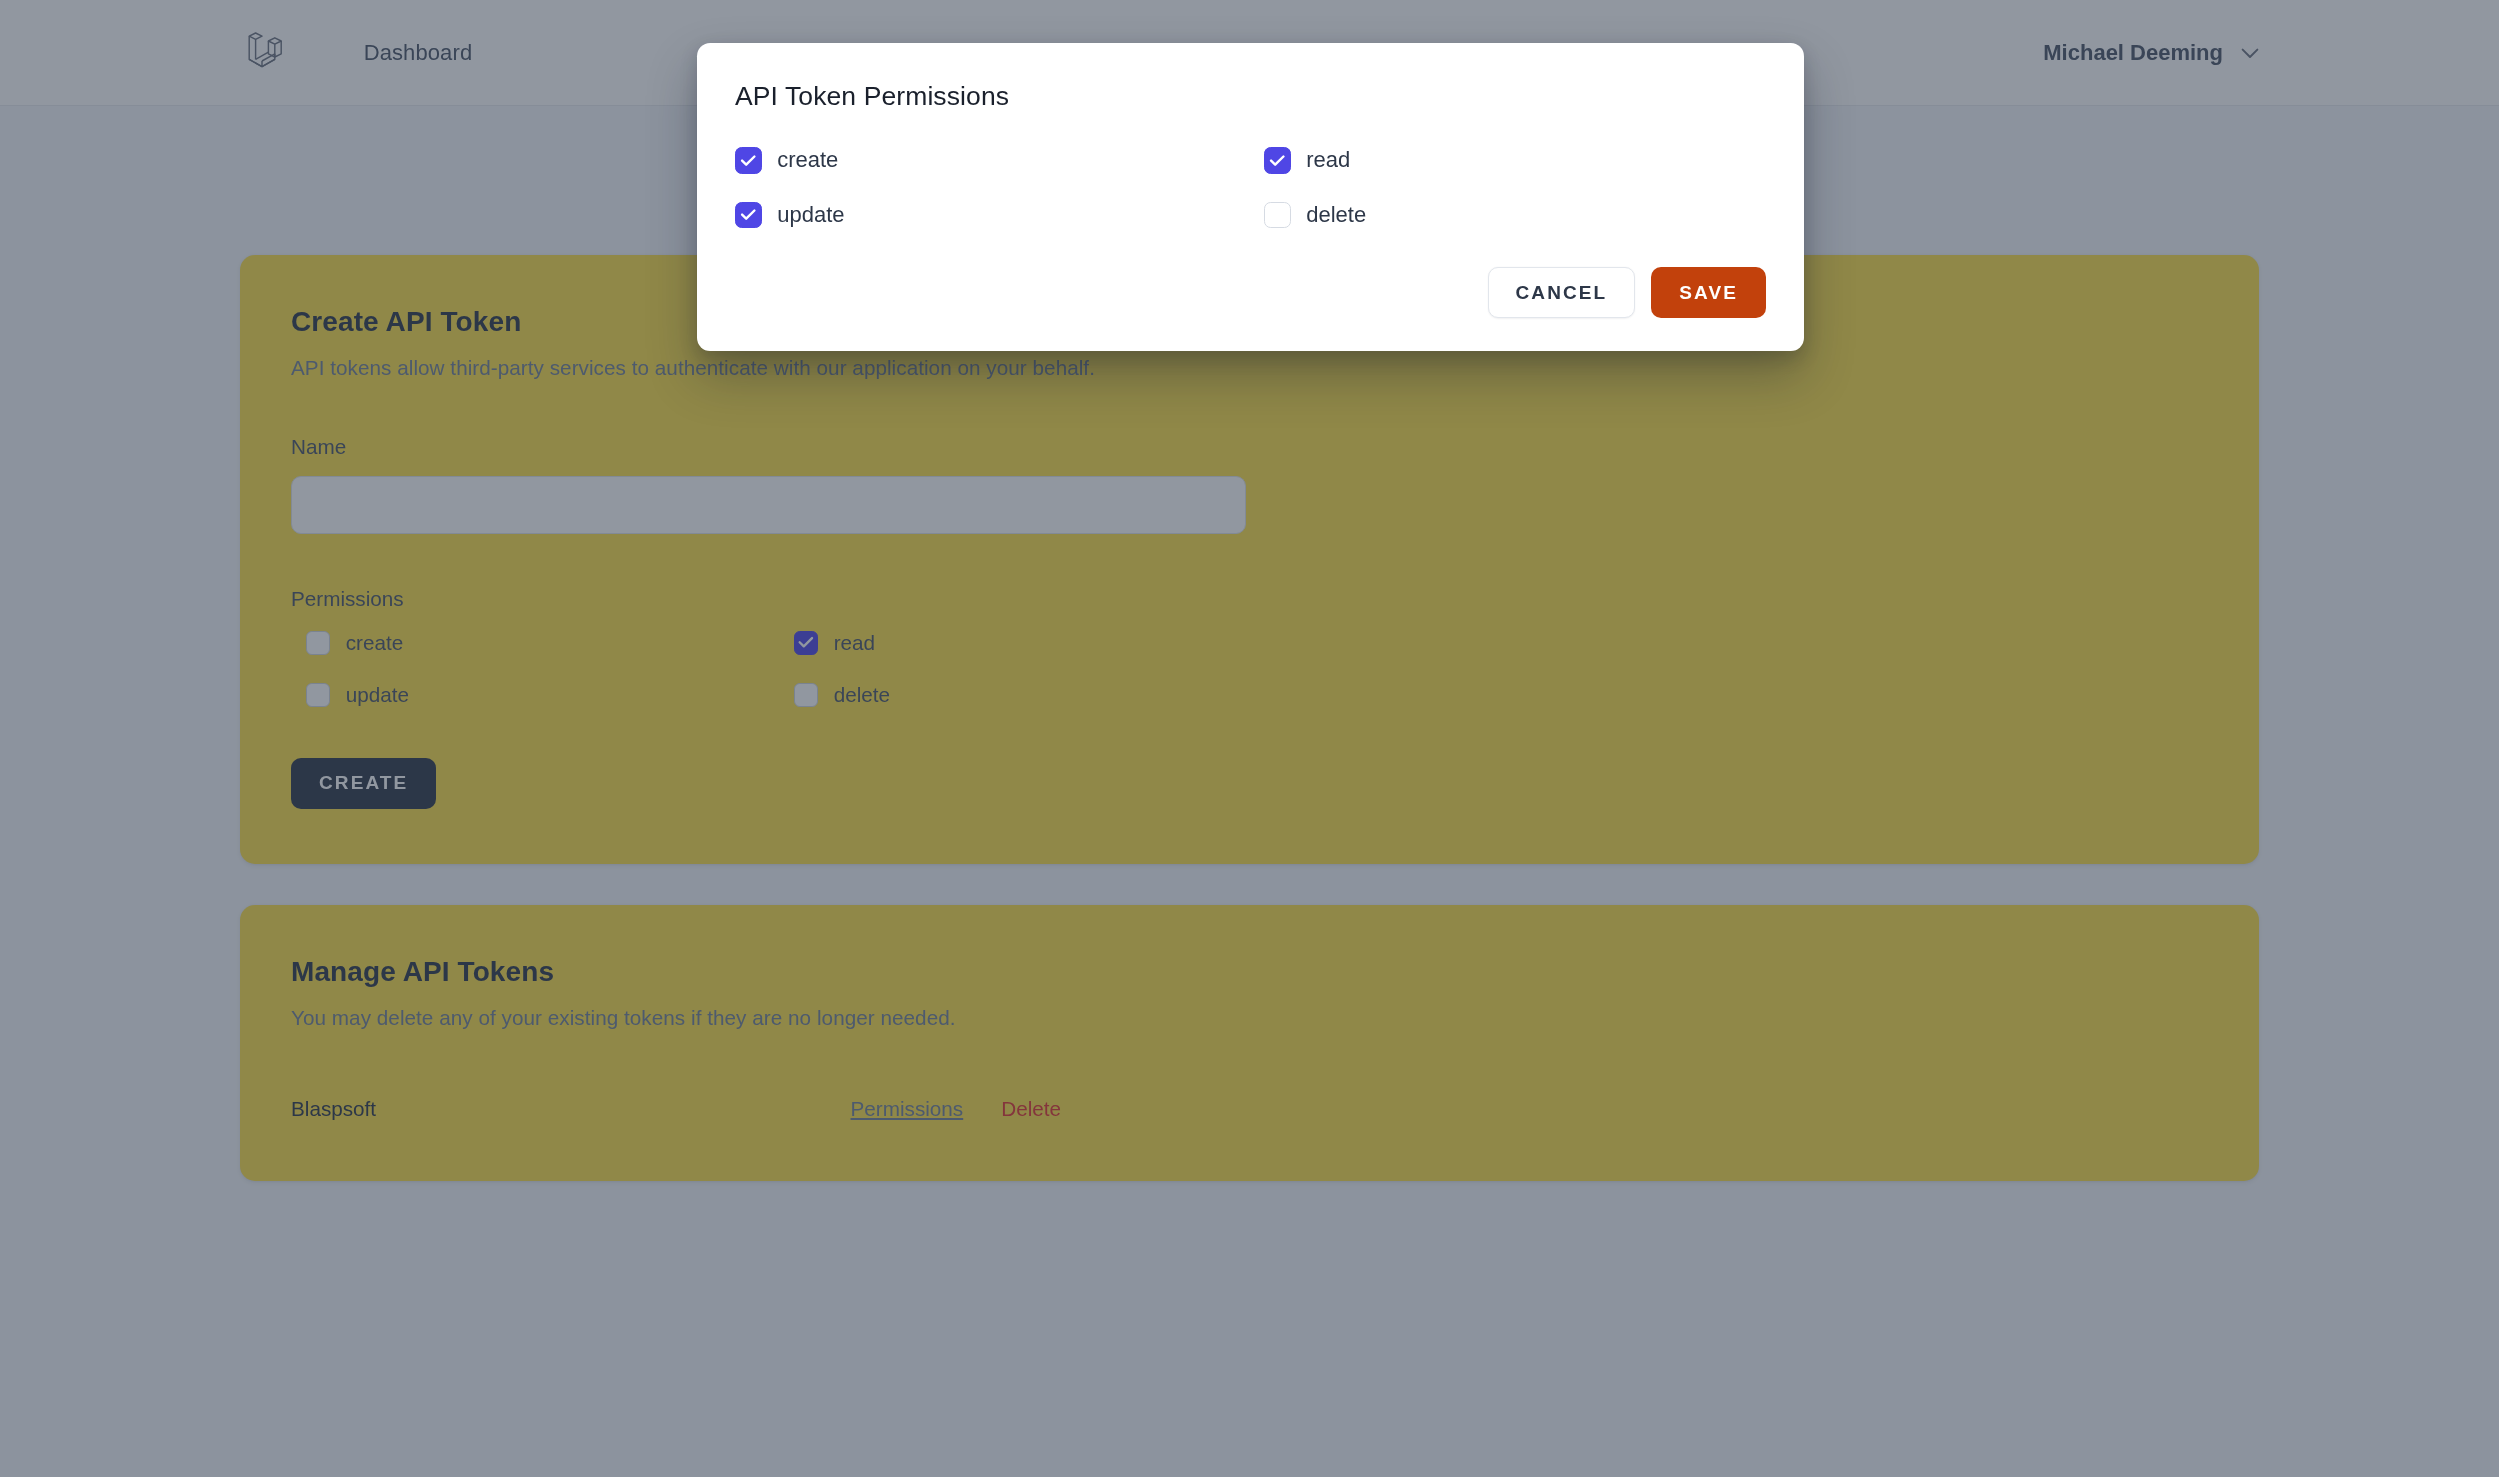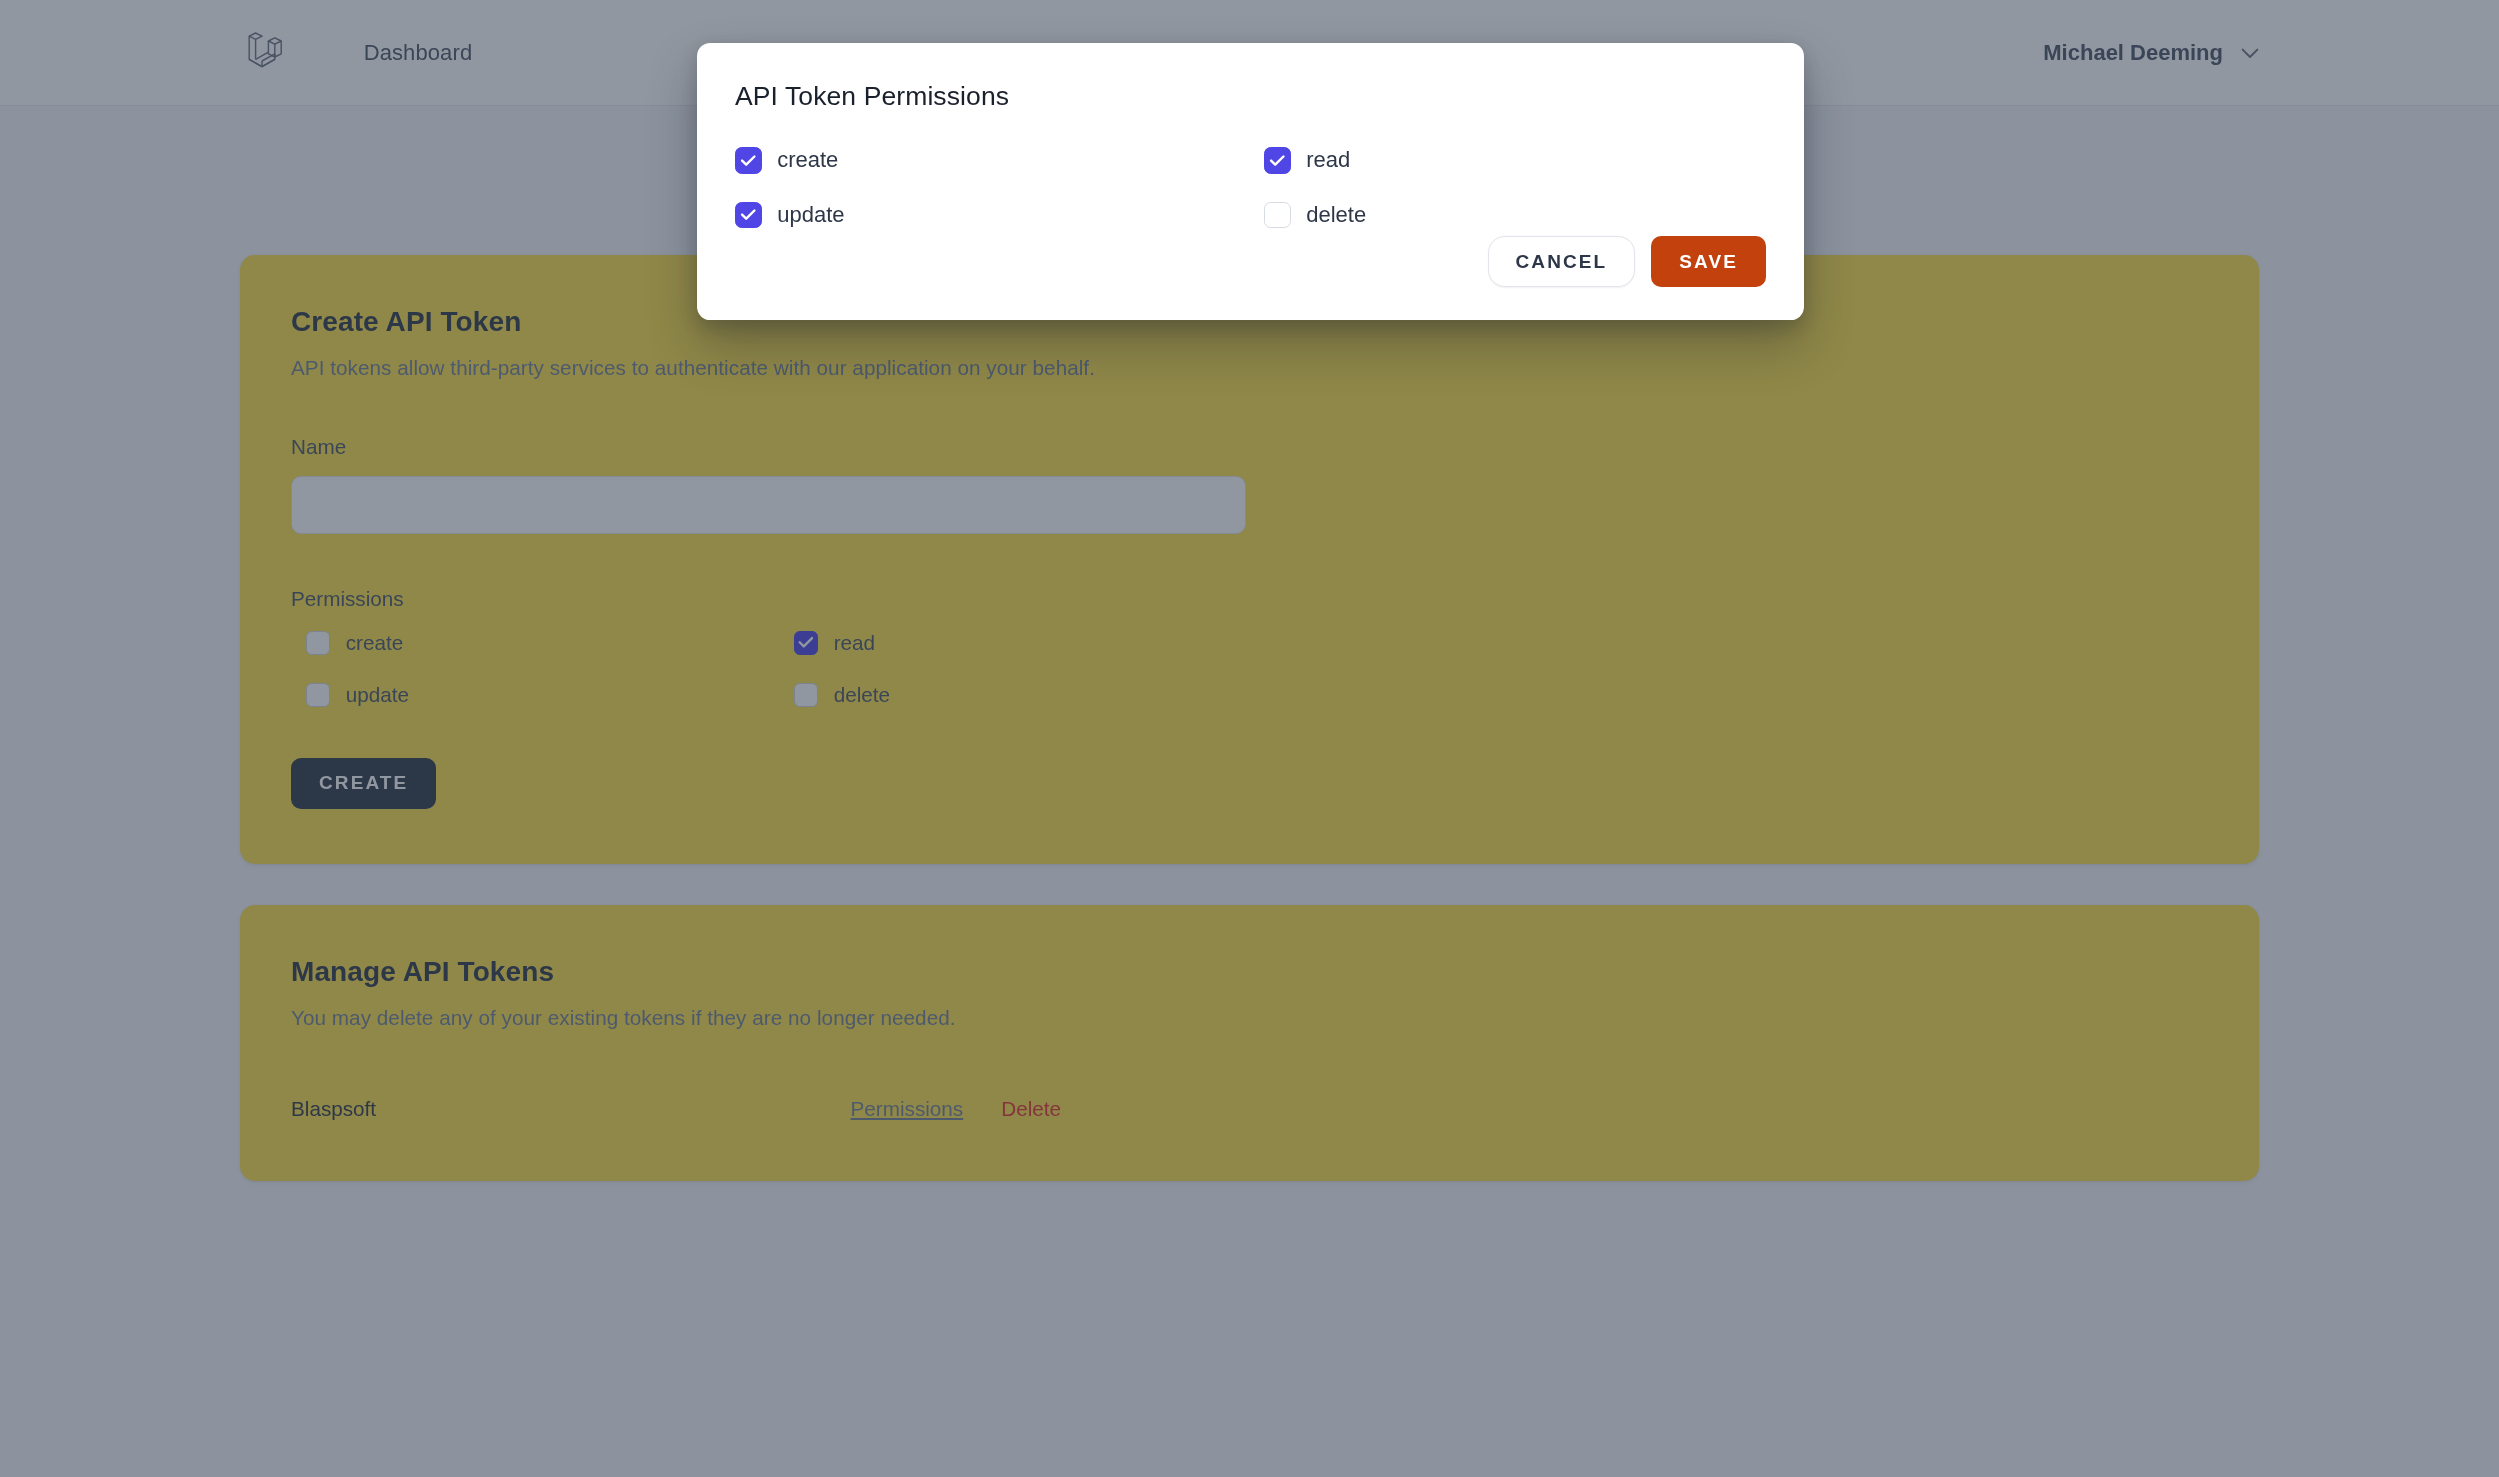--- a/index.html
+++ b/index.html
@@ -216,21 +216,21 @@
     inset: 0;
     background: rgba(45, 55, 72, 0.52);
   }
 
   
   #modal {
     position: absolute;
     left: 697px;
     top: 43px;
     width: 1107px;
-    height: 277px;
+    height: 308px;
     background: #ffffff;
     border-radius: 13.2px;
     box-shadow: 0 25px 50px rgba(16,22,40,.30), 0 6.6px 16.5px rgba(16,22,40,.18);
     padding: 38px 38px 0 38px;
     display: flex;
     flex-direction: column;
   }
   .modal-title {
     font-size: 26.5px;
     color: #1a202c;
@@ -272,21 +272,21 @@
     margin-top: auto;
     padding-bottom: 33px;
     display: flex;
     justify-content: flex-end;
     align-items: center;
     gap: 16.5px;
   }
   .btn-cancel {
     background: #ffffff;
     border: 1.7px solid #e2e6ec;
-    border-radius: 17px;
+    border-radius: 10px;
     height: 51px;
     padding: 0 26.5px;
     font-size: 19px;
     font-weight: 700;
     letter-spacing: 2.1px;
     color: #2d3748;
     font-family: "Liberation Sans", sans-serif;
     cursor: pointer;
     box-shadow: 0 0.8px 1.7px rgba(16,22,40,.06);
   }

